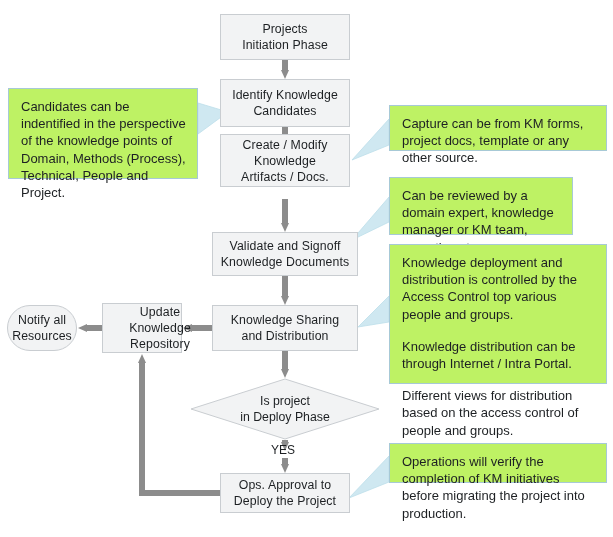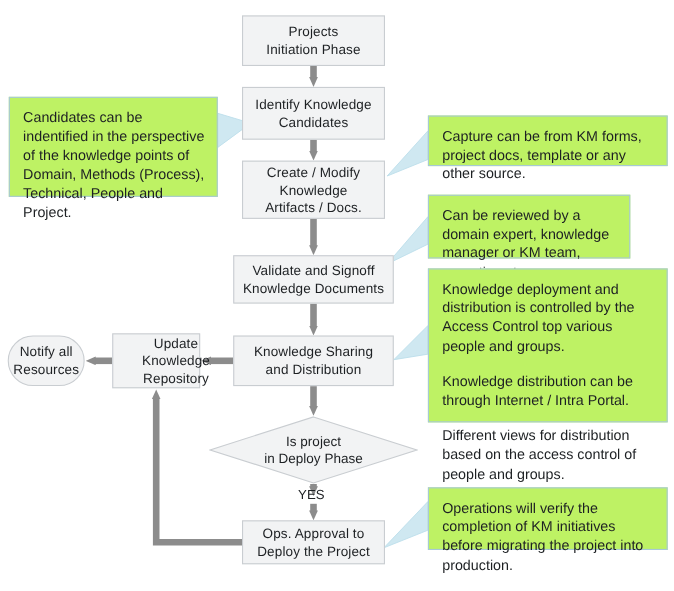--- a/index.html
+++ b/index.html
@@ -133,21 +133,21 @@
   <div class="node" style="left:220px; top:14px; width:130px; height:46px;">
     <span class="lbl" style="white-space:pre-line;">Projects
 Initiation Phase</span>
   </div>
 
   <div class="node" style="left:220px; top:79px; width:130px; height:48px;">
     <span class="lbl" style="white-space:pre-line;">Identify Knowledge
 Candidates</span>
   </div>
 
-  <div class="node" style="left:220px; top:146px; width:130px; height:53px;">
+  <div class="node" style="left:220px; top:134px; width:130px; height:53px;">
     <span class="lbl" style="white-space:pre-line;">Create / Modify
 Knowledge
 Artifacts / Docs.</span>
   </div>
 
   <div class="node" style="left:212px; top:232px; width:146px; height:44px;">
     <span class="lbl" style="white-space:pre-line;">Validate and Signoff
 Knowledge Documents</span>
   </div>
 
@@ -193,17 +193,17 @@
   <div class="callout" style="left:389px; top:177px; width:184px; height:58px;">
     <p>Can be reviewed by a domain expert, knowledge manager or KM team, operations team.</p>
   </div>
 
   <div class="callout" style="left:389px; top:244px; width:218px; height:140px;">
     <p>Knowledge deployment and distribution is controlled by the Access Control top various people and groups.</p>
     <p>Knowledge distribution  can be through Internet / Intra Portal.</p>
     <p>Different views for distribution based on the access control of people and groups.</p>
   </div>
 
-  <div class="callout" style="left:389px; top:443px; width:218px; height:57px;">
+  <div class="callout" style="left:389px; top:443px; width:218px; height:40px;">
     <p>Operations will verify the completion of KM initiatives before migrating the project into production.</p>
   </div>
 
 </div>
 
 </body></html>

